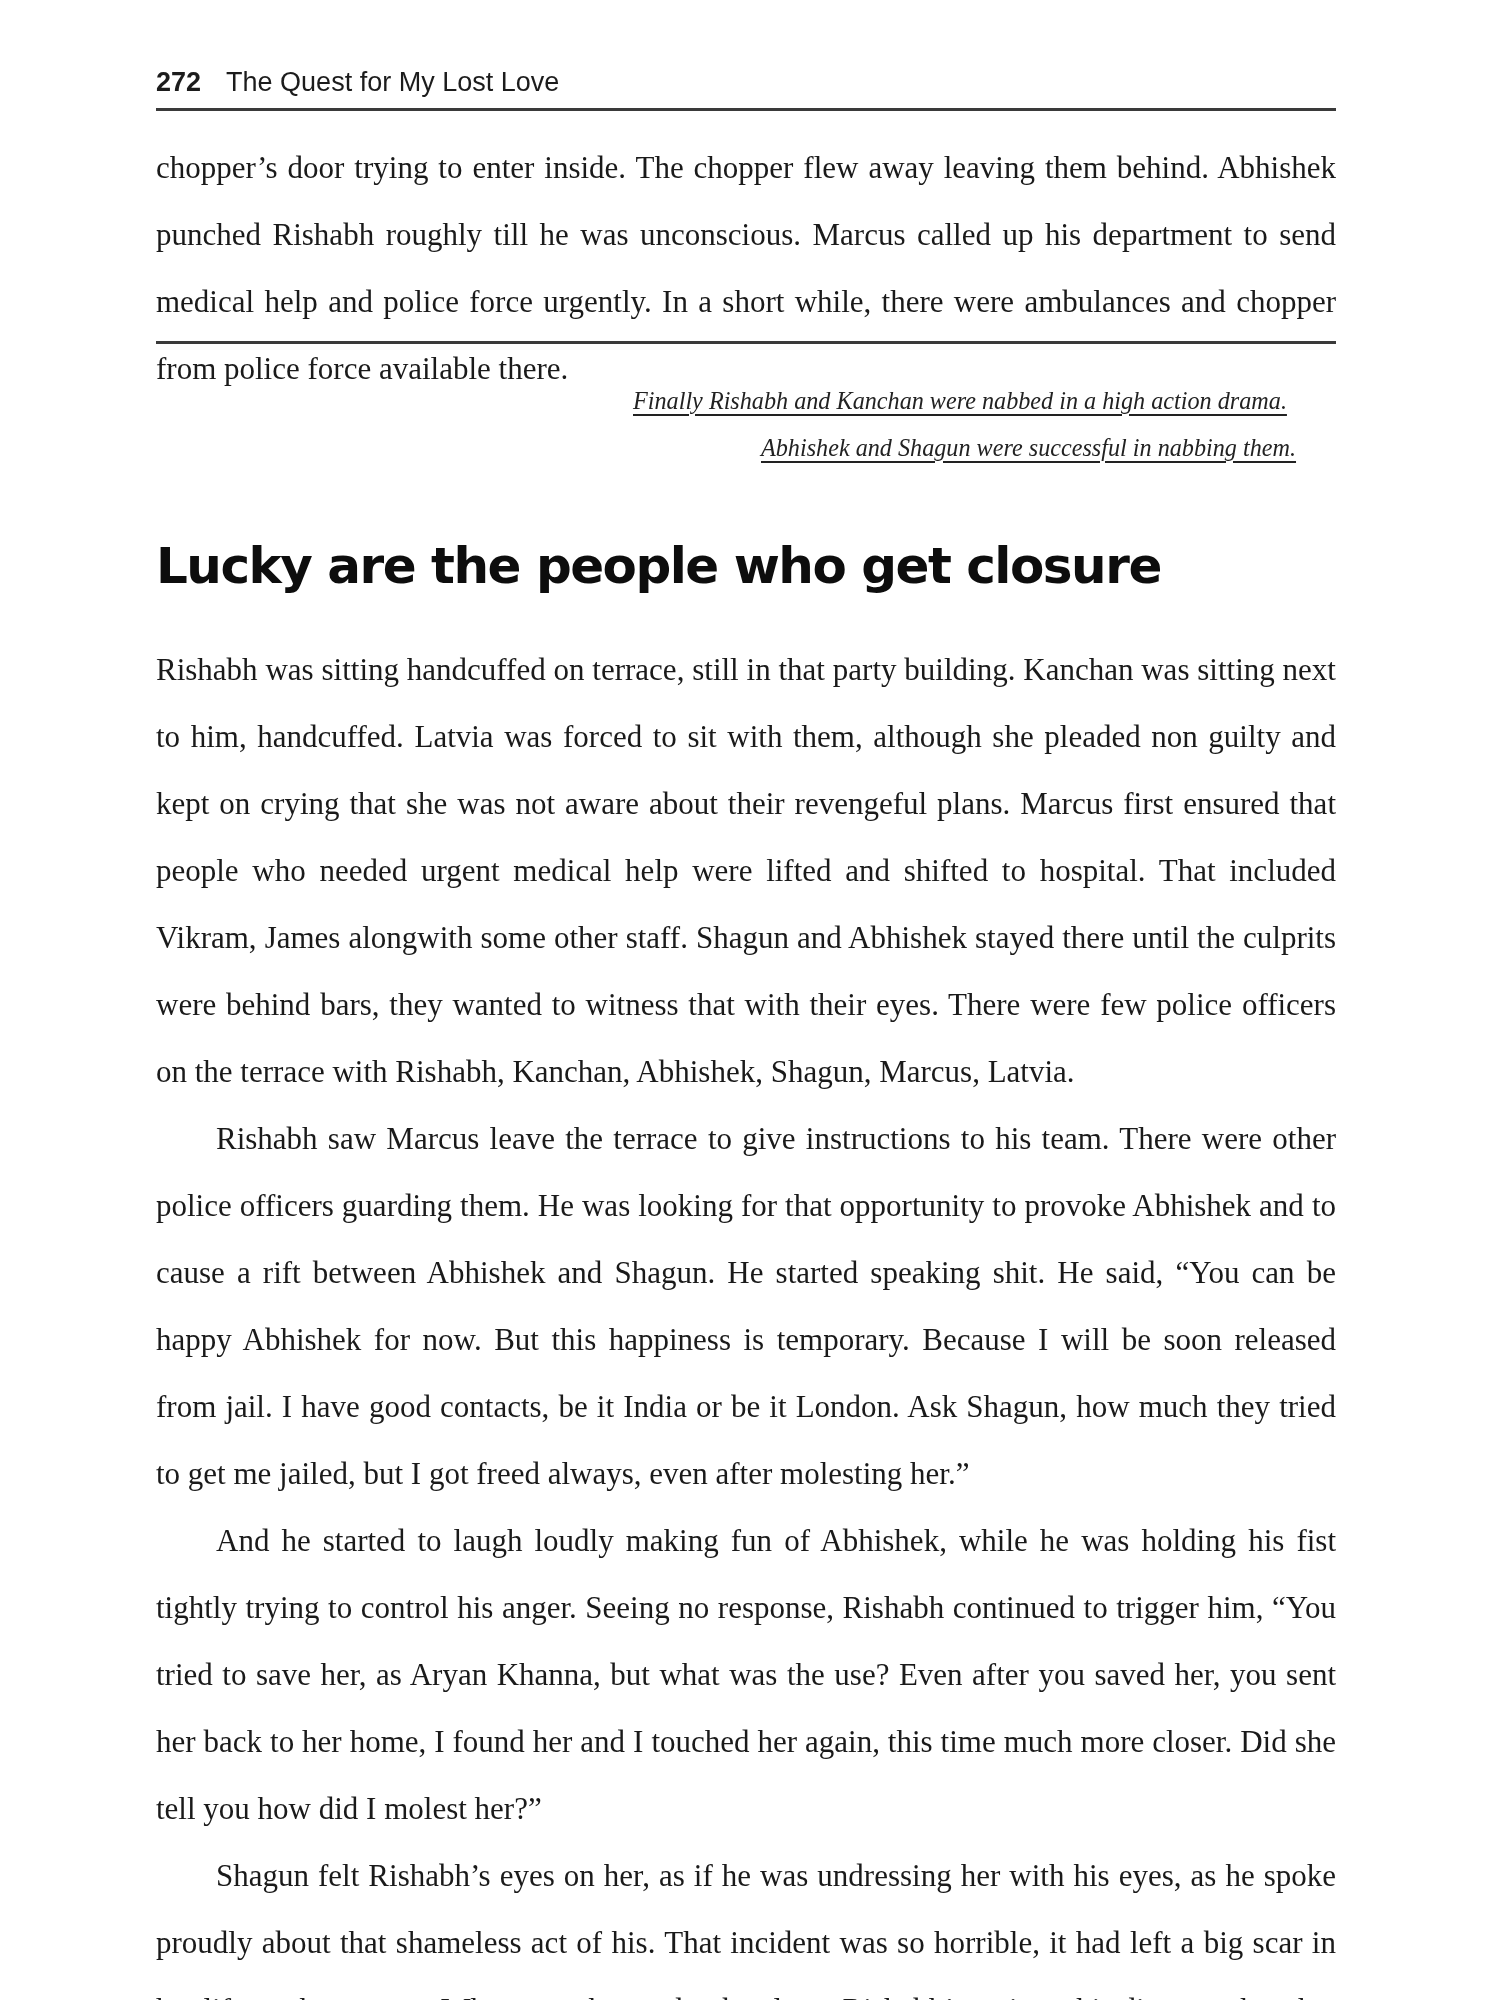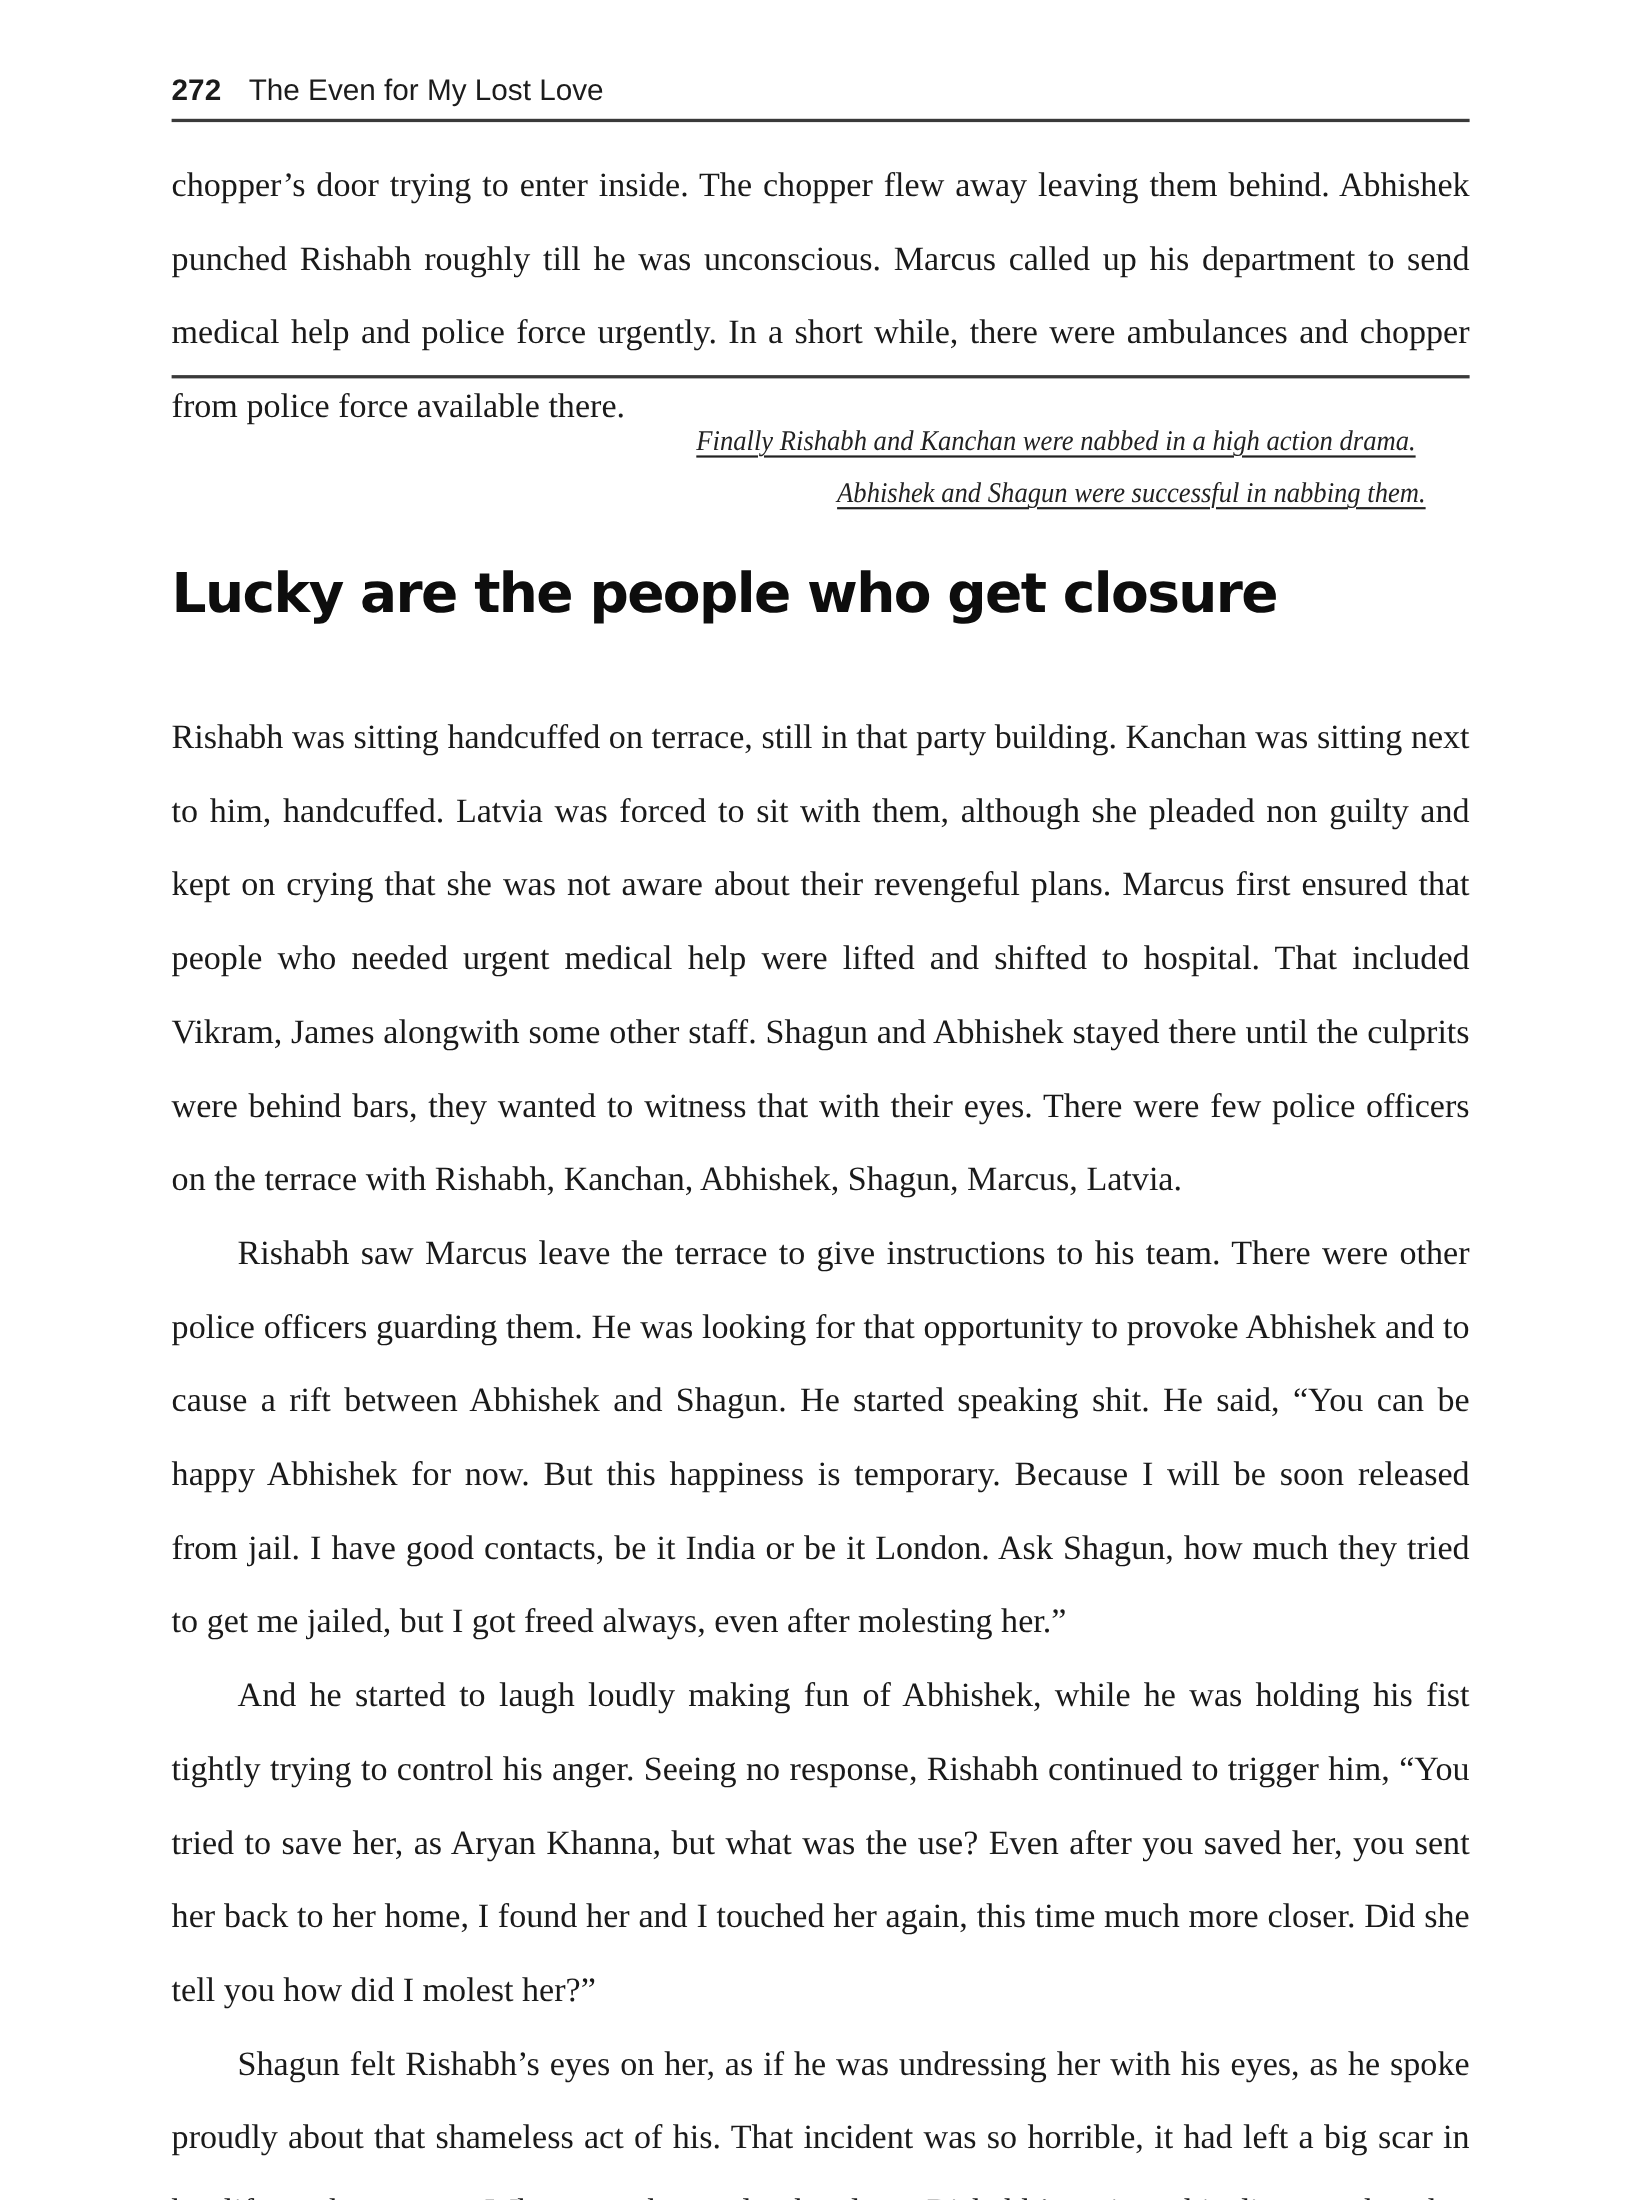--- a/index.html
+++ b/index.html
@@ -82,21 +82,21 @@
     display: inline-block;
     text-decoration: underline;
     text-decoration-thickness: 2px;
     text-underline-offset: 5px;
     transform: scaleX(0.93);
     transform-origin: left center;
     white-space: nowrap;
   }
   .chapter-title {
     position: absolute;
-    top: 504px;
+    top: 531px;
     left: 0;
     width: 1180px;
     font-family: "DejaVu Sans", sans-serif;
     font-weight: bold;
     font-size: 50px;
     line-height: 70px;
     color: #0d0d0d;
     letter-spacing: -1.5px;
     white-space: nowrap;
   }
@@ -107,21 +107,21 @@
     width: 1180px;
   }
 </style>
 </head>
 <body>
 
 <div class="page">
 
   <div class="running-head">
     <span class="folio">272</span>
-    <span class="book-title">The Even for My Lost Love</span>
+    <span class="book-title">The Quest for My Lost Love</span>
   </div>
   <div class="rule top"></div>
 
   <div class="cont-block body-text">
     <p>chopper’s door trying to enter inside. The chopper flew away leaving them behind. Abhishek punched Rishabh roughly till he was unconscious. Marcus called up his department to send medical help and police force urgently. In a short while, there were ambulances and chopper from police force available there.</p>
   </div>
 
   <div class="rule mid"></div>
 
   <div class="summary">

